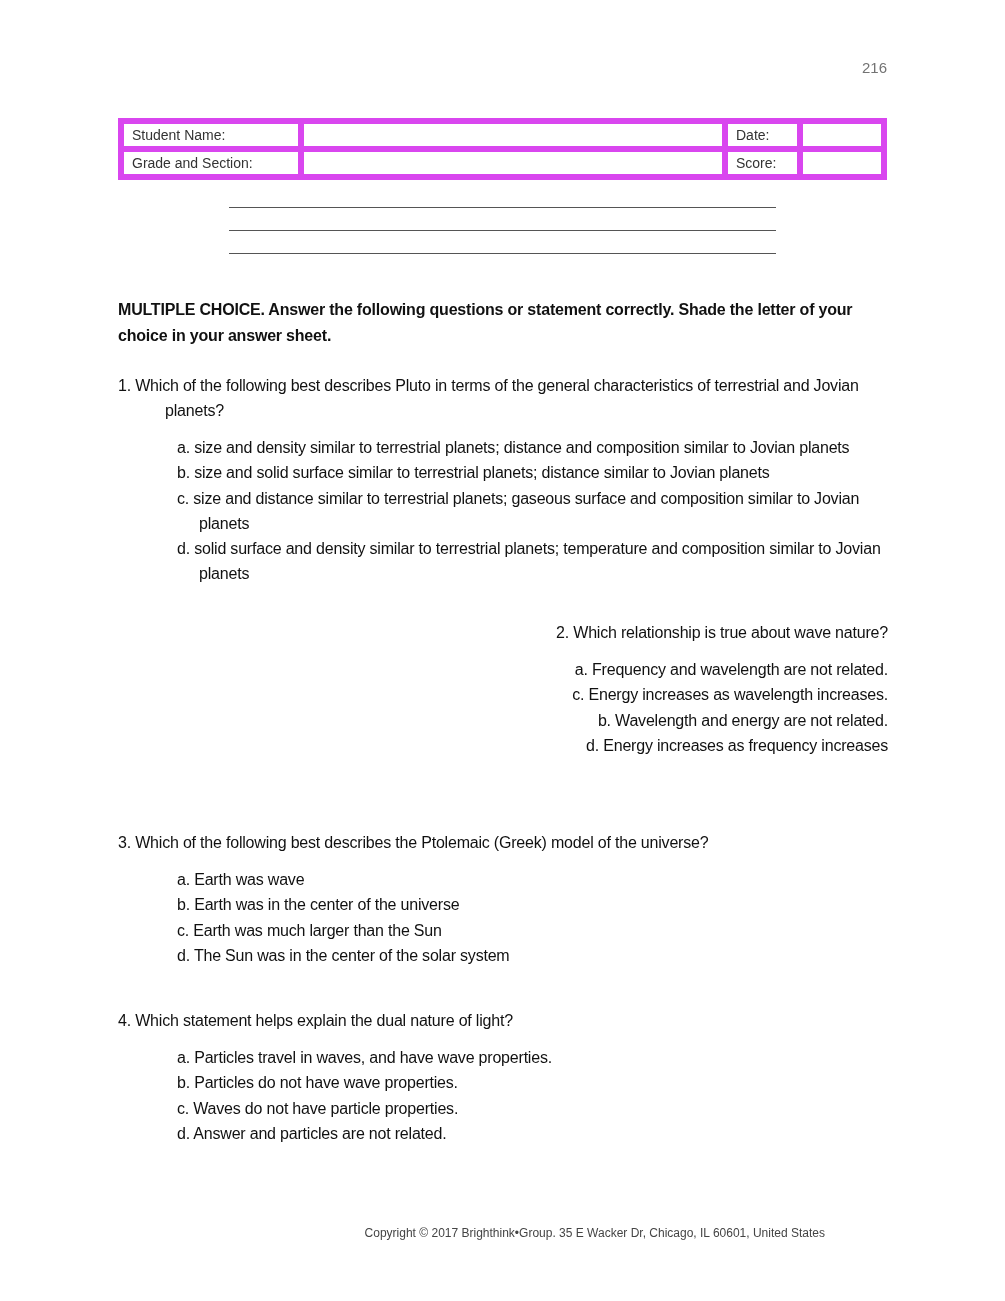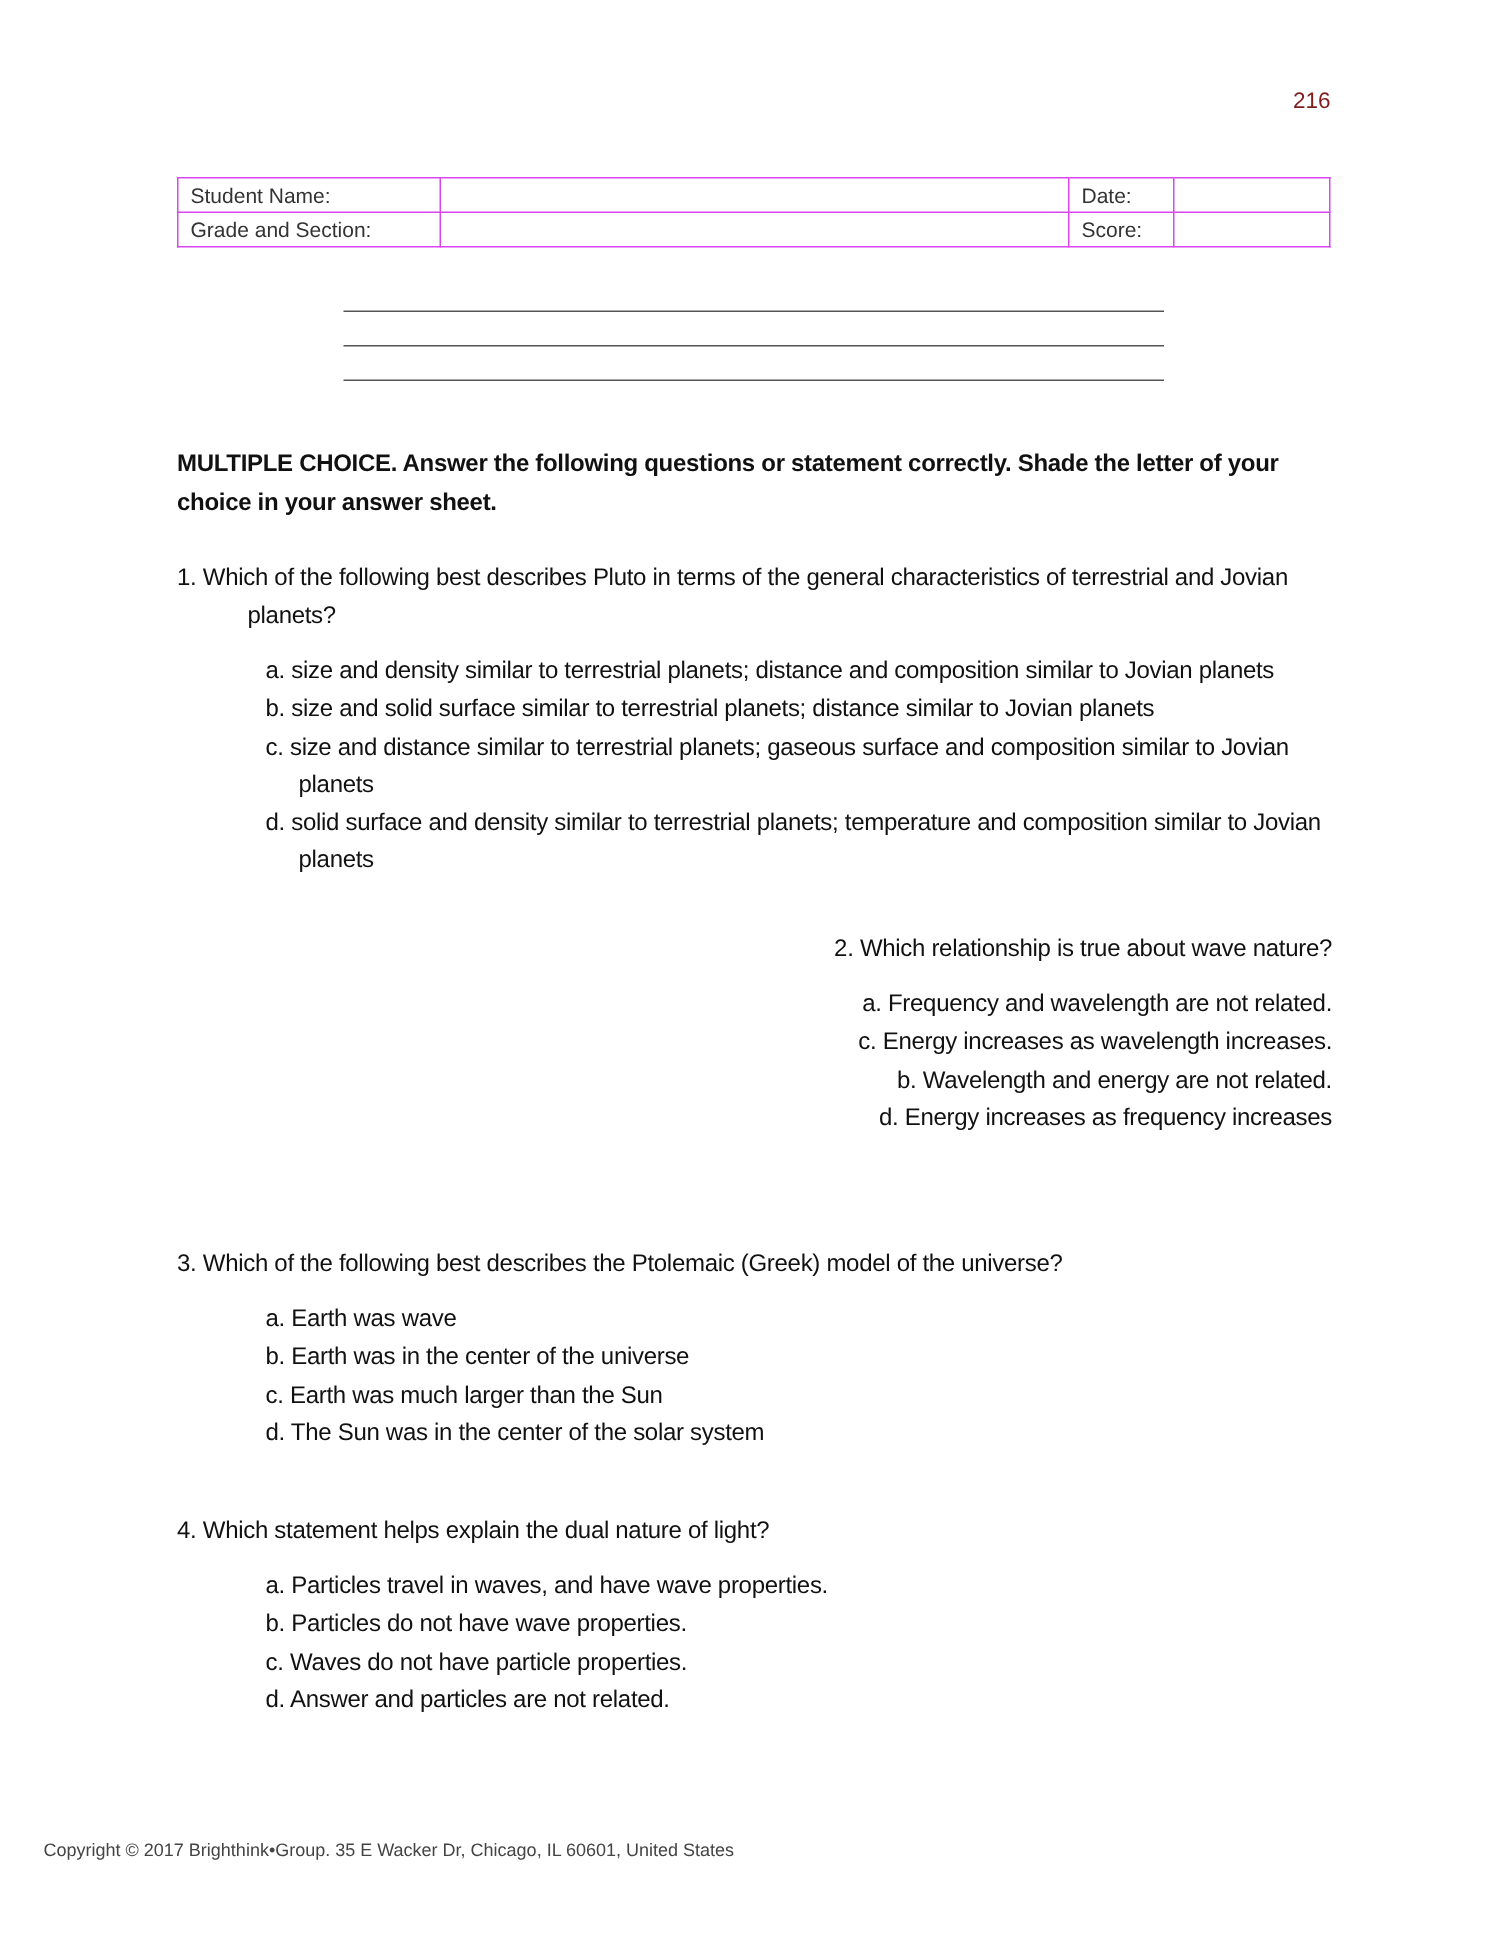--- a/index.html
+++ b/index.html
@@ -3,46 +3,46 @@
   <meta charset="utf-8">
   <style>
     html, body { margin: 0; padding: 0; background: #ffffff; }
     body {
       width: 1005px; height: 1301px; position: relative; overflow: hidden;
       font-family: "Liberation Sans", "DejaVu Sans", sans-serif;
       color: #111111;
     }
     .page-number {
       position: absolute; top: 59px; right: 118px;
-      font-size: 15px; color: #7f1d1d;
+      font-size: 15px; color: #737373;
     }
     table.info {
       position: absolute; top: 118px; left: 118px;
       width: 769px; border-collapse: collapse;
       font-size: 14px; color: #333;
     }
     table.info td {
-      border: 1px solid #d946ef; height: 22px; padding: 0 8px; vertical-align: middle;
+      border: 6px solid #d946ef; height: 22px; padding: 0 8px; vertical-align: middle;
     }
     table.info td.c1 { width: 158px; }
     table.info td.c2 { width: 402px; }
     table.info td.c3 { width: 53px; }
     .lines { position: absolute; left: 229px; top: 207px; width: 547px; }
     .lines .ln { height: 0; border-top: 1.5px solid #555; margin-bottom: 22px; }
     .instructions {
       position: absolute; left: 118px; top: 297px; width: 770px;
       font-weight: bold; font-size: 16px; line-height: 26px; letter-spacing: -0.2px;
     }
     .question { position: absolute; left: 118px; width: 770px; font-size: 16px; line-height: 25px; letter-spacing: -0.2px; }
     .q-text { padding-left: 47px; text-indent: -47px; }
     .options { margin-top: 12px; padding-left: 59px; }
     .opt { line-height: 25.3px; padding-left: 22px; text-indent: -22px; }
     .footer {
-      position: absolute; left: 0; width: 825px; top: 1226px; text-align: left;
-      font-size: 12px; color: #444; padding-left: 29px;
+      position: absolute; left: 0; width: 825px; top: 1226px; text-align: right;
+      font-size: 12px; color: #444;
     }
   </style>
 </head>
 <body>
 
 <div class="page-number">216</div>
 
 <table class="info">
   <tbody>
       <tr>

